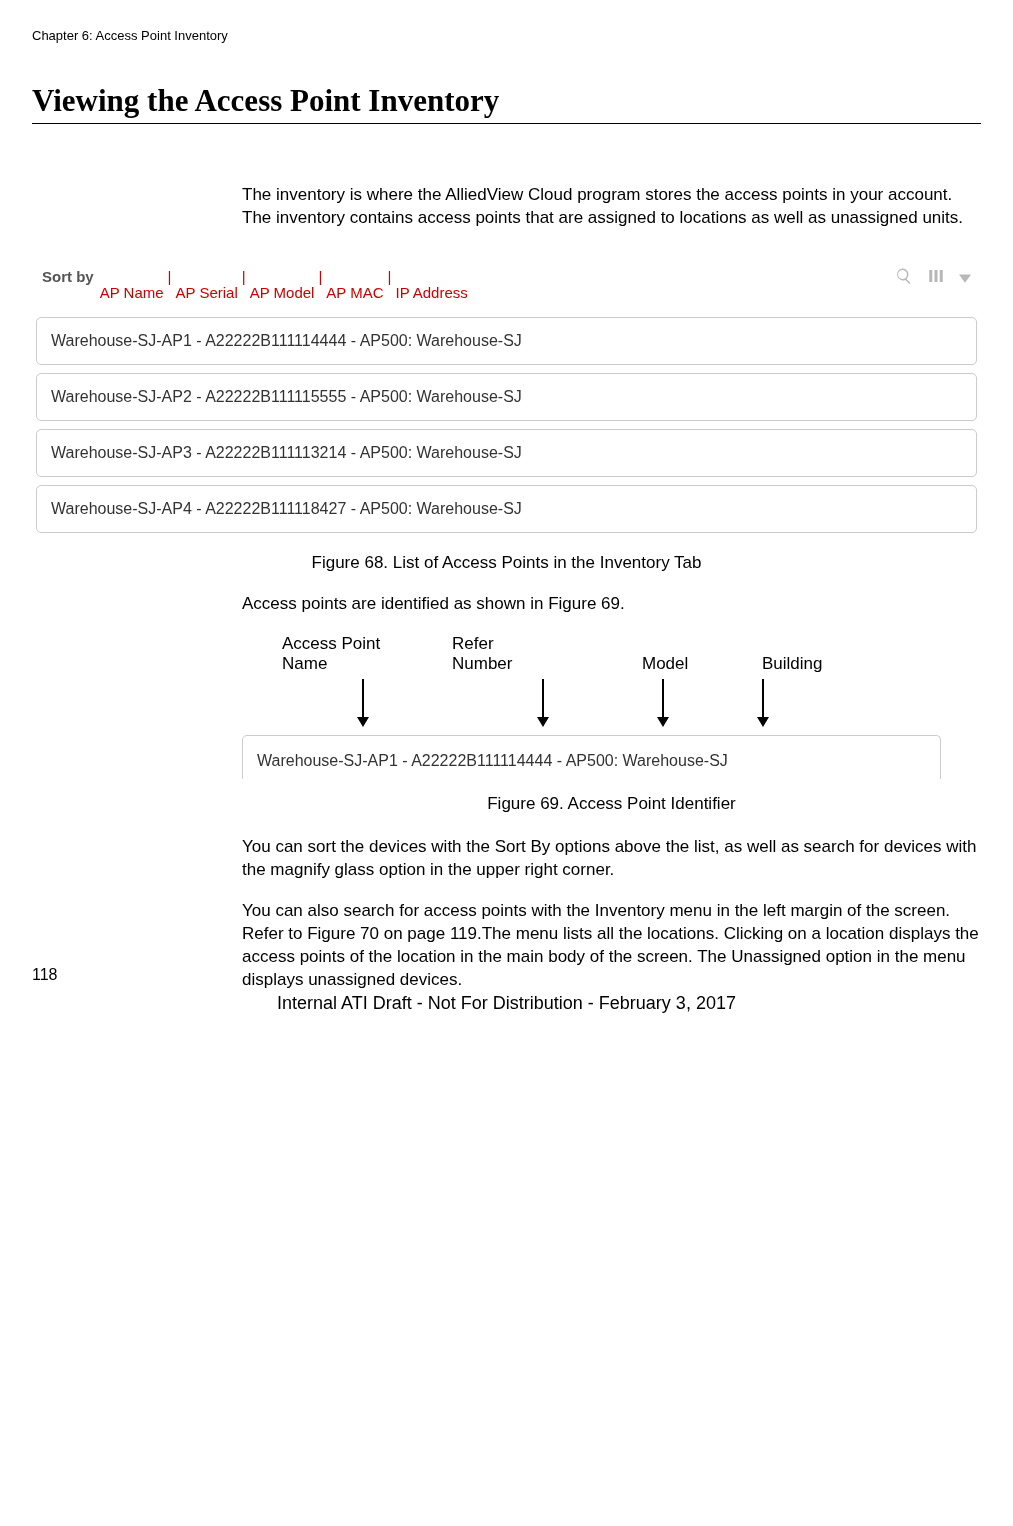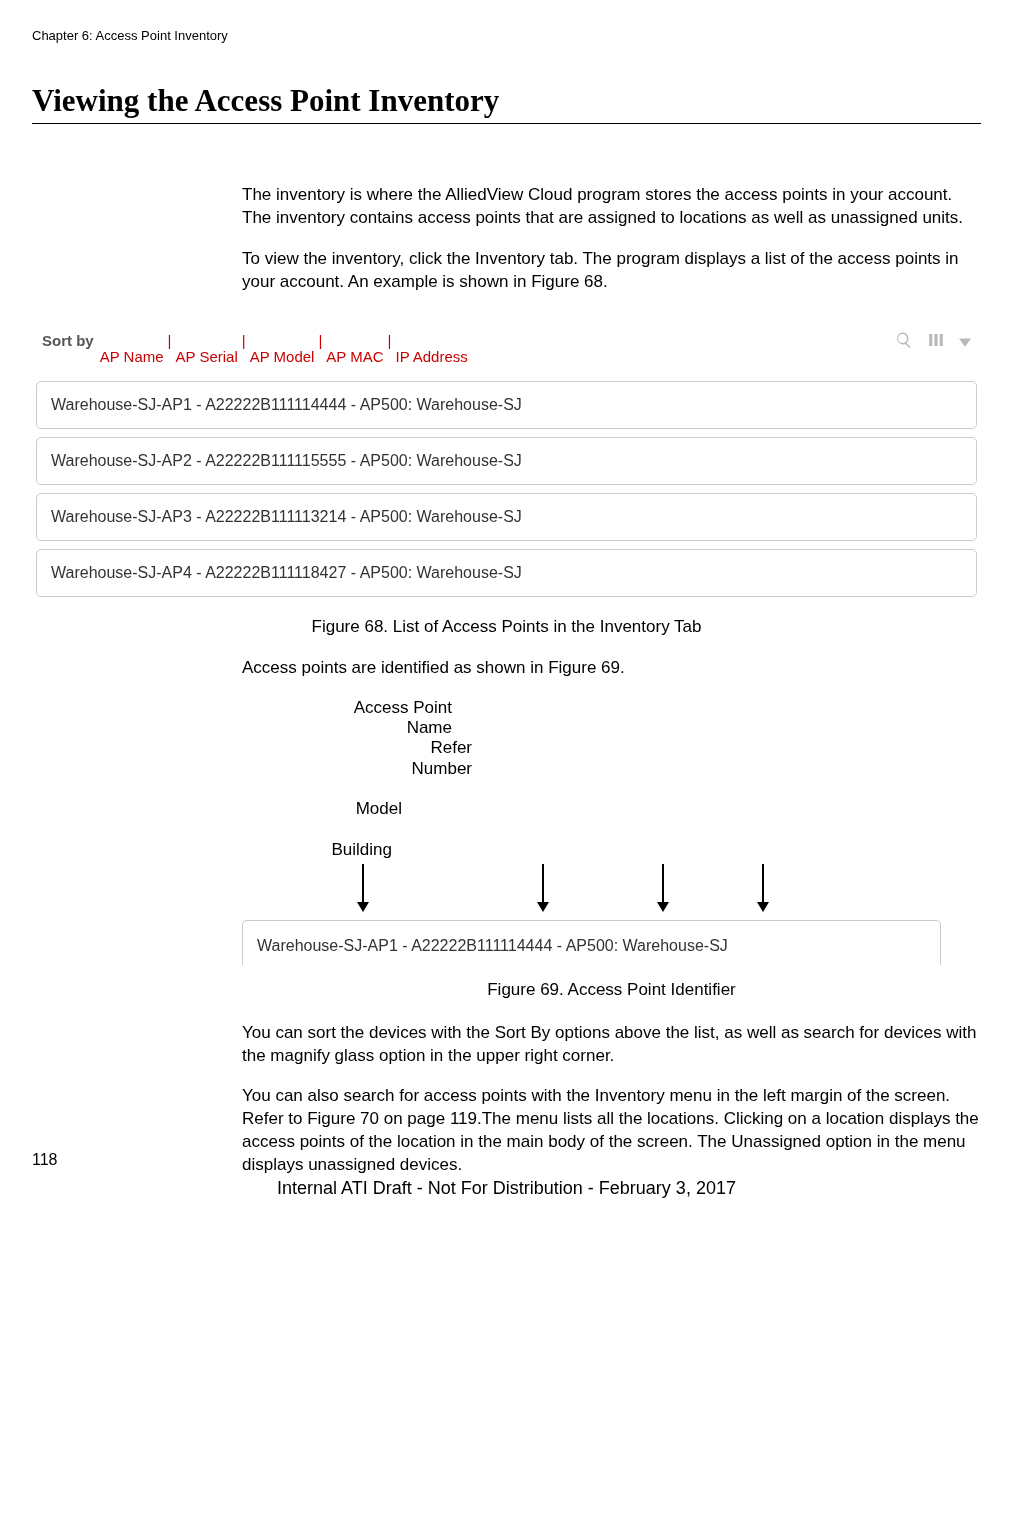--- a/index.html
+++ b/index.html
@@ -61,24 +61,23 @@
     font-size: 17px;
     margin: 10px 0 20px 0;
   }
   .annot-wrap {
     position: relative;
     margin: 8px 0 4px 0;
   }
   .annot-labels {
     display: flex;
     font-size: 17px;
-    text-align: right;
+    text-align: left;
     padding-left: 40px;
     gap: 0;
-    flex-direction: column;
   }
   .annot-labels > div { line-height: 1.2; }
   .arrows-row {
     position: relative;
     height: 60px;
   }
   .arrow {
     position: absolute;
     top: 4px;
     width: 2px;
@@ -121,21 +120,20 @@
 </style>
 </head>
 <body>
 
 <div class="chapter-header">Chapter 6: Access Point Inventory</div>
 
 <h1 class="section-title">Viewing the Access Point Inventory</h1>
 
 <div class="body-col">
   <p class="para">The inventory is where the AlliedView Cloud program stores the access points in your account. The inventory contains access points that are assigned to locations as well as unassigned units.</p>
-  <p class="para">To view the inventory, click the Inventory tab. The program displays a list of the access points in your account. An example is shown in Figure 68.</p>
 </div>
 
 <div class="screenshot-wrap">
   <div class="sortbar">
     <div class="sortbar-left">
       <span class="lbl">Sort by</span>
       <span class="opt">AP Name</span>
       <span class="sep">|</span>
       <span class="opt">AP Serial</span>
       <span class="sep">|</span>

